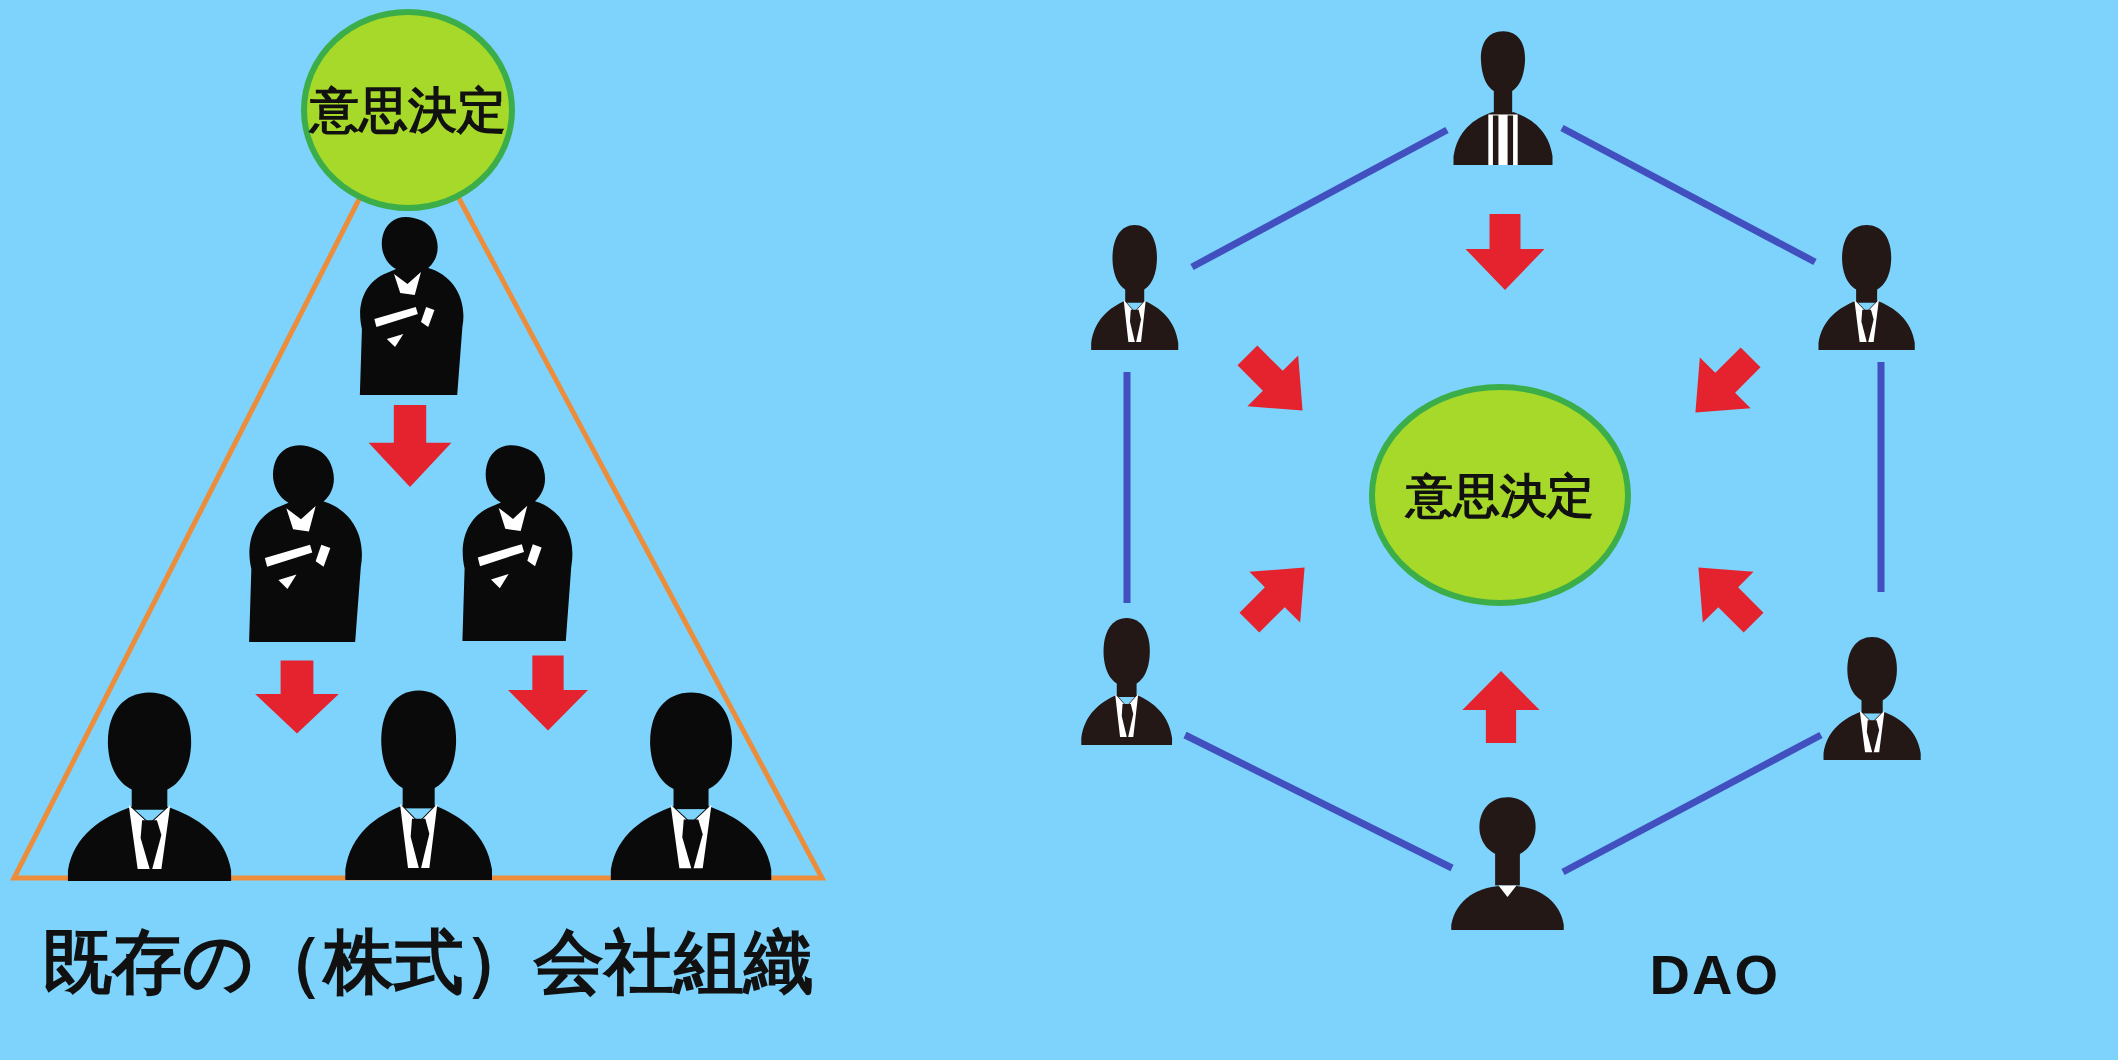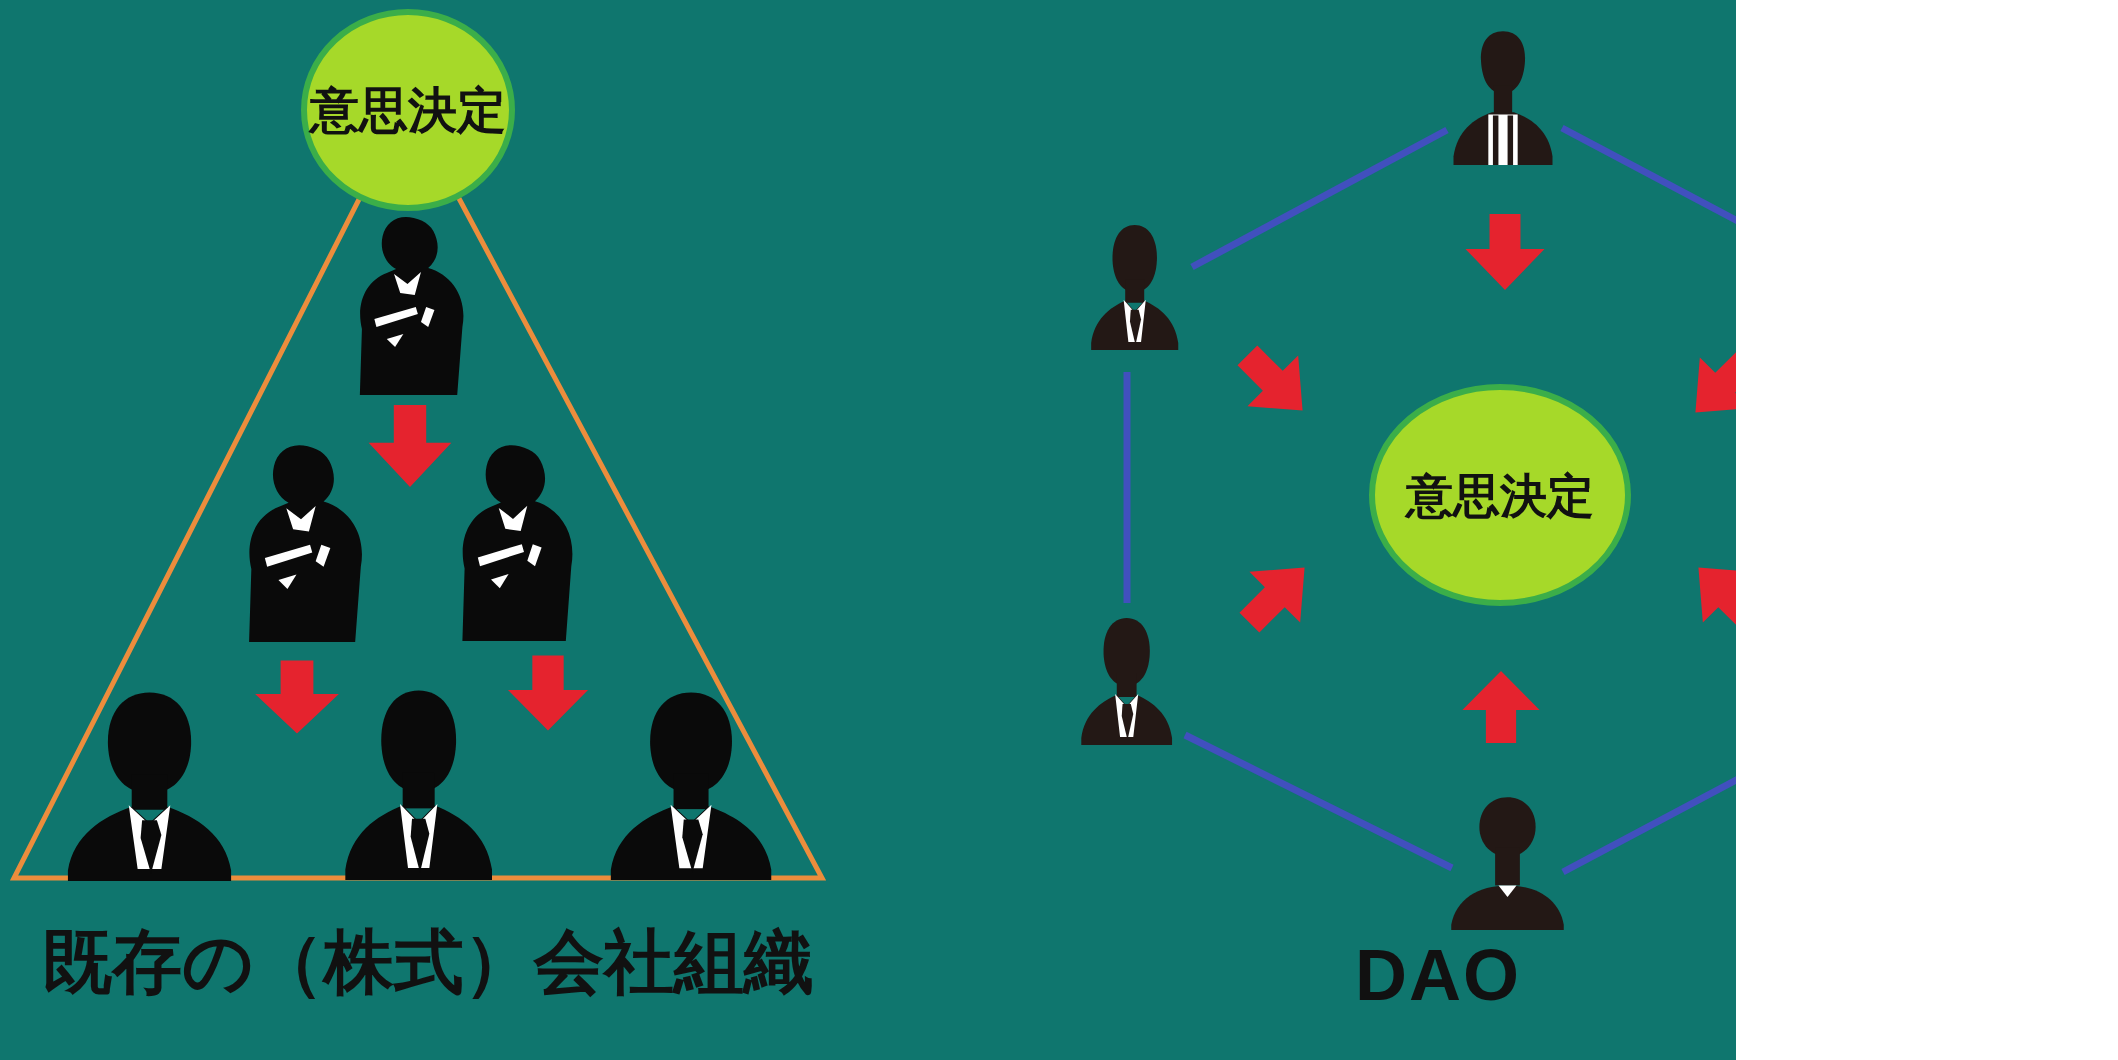--- a/index.html
+++ b/index.html
@@ -1,37 +1,37 @@
 <!DOCTYPE html>
 <html><head>
 <meta charset="utf-8">
 <style>
   html,body{margin:0;padding:0;background:#ffffff;}
   .canvas{
     position:relative;
-    width:1736px;height:1060px;
-    background:#0f766e;
+    width:2118px;height:1060px;
+    background:#7dd3fc;
     overflow:hidden;
     font-family:"Liberation Sans","DejaVu Sans",sans-serif;
   }
   .layer{position:absolute;left:0;top:0;width:2118px;height:1060px;}
   .sil-black{fill:#0a0a0a;}
   .sil-brown{fill:#231815;}
   .red{fill:#e5232e;}
   .tri{fill:none;stroke:#ec8d3c;stroke-width:5;stroke-linejoin:miter;}
   .edge{stroke:#4150be;stroke-width:7;stroke-linecap:butt;}
   .decision{fill:#a6d929;stroke:#3bae49;stroke-width:6;}
   .label{
     position:absolute;color:#111111;font-weight:bold;text-align:center;
     white-space:nowrap;
   }
   .ellipse-label-left{left:208px;top:82px;width:400px;font-size:49px;line-height:56px;}
   .ellipse-label-right{left:1300px;top:468px;width:400px;font-size:47px;line-height:56px;}
   .caption-left{left:28px;top:920px;width:800px;font-size:70px;line-height:84px;}
-  .caption-right{left:1238px;top:930px;width:400px;font-size:72px;line-height:90px;letter-spacing:2px;}
+  .caption-right{left:1380px;top:930px;width:400px;font-size:56px;line-height:90px;letter-spacing:2px;text-align:right;}
 </style>
 </head>
 <body>
 
 <div class="canvas">
 
   <svg class="layer" viewBox="0 0 2118 1060" xmlns="http://www.w3.org/2000/svg">
     <defs>
 
       <path id="arrow" d="M-18,-50 L18,-50 L18,-4 L46,-4 L0,50 L-46,-4 L-18,-4 Z"></path>

